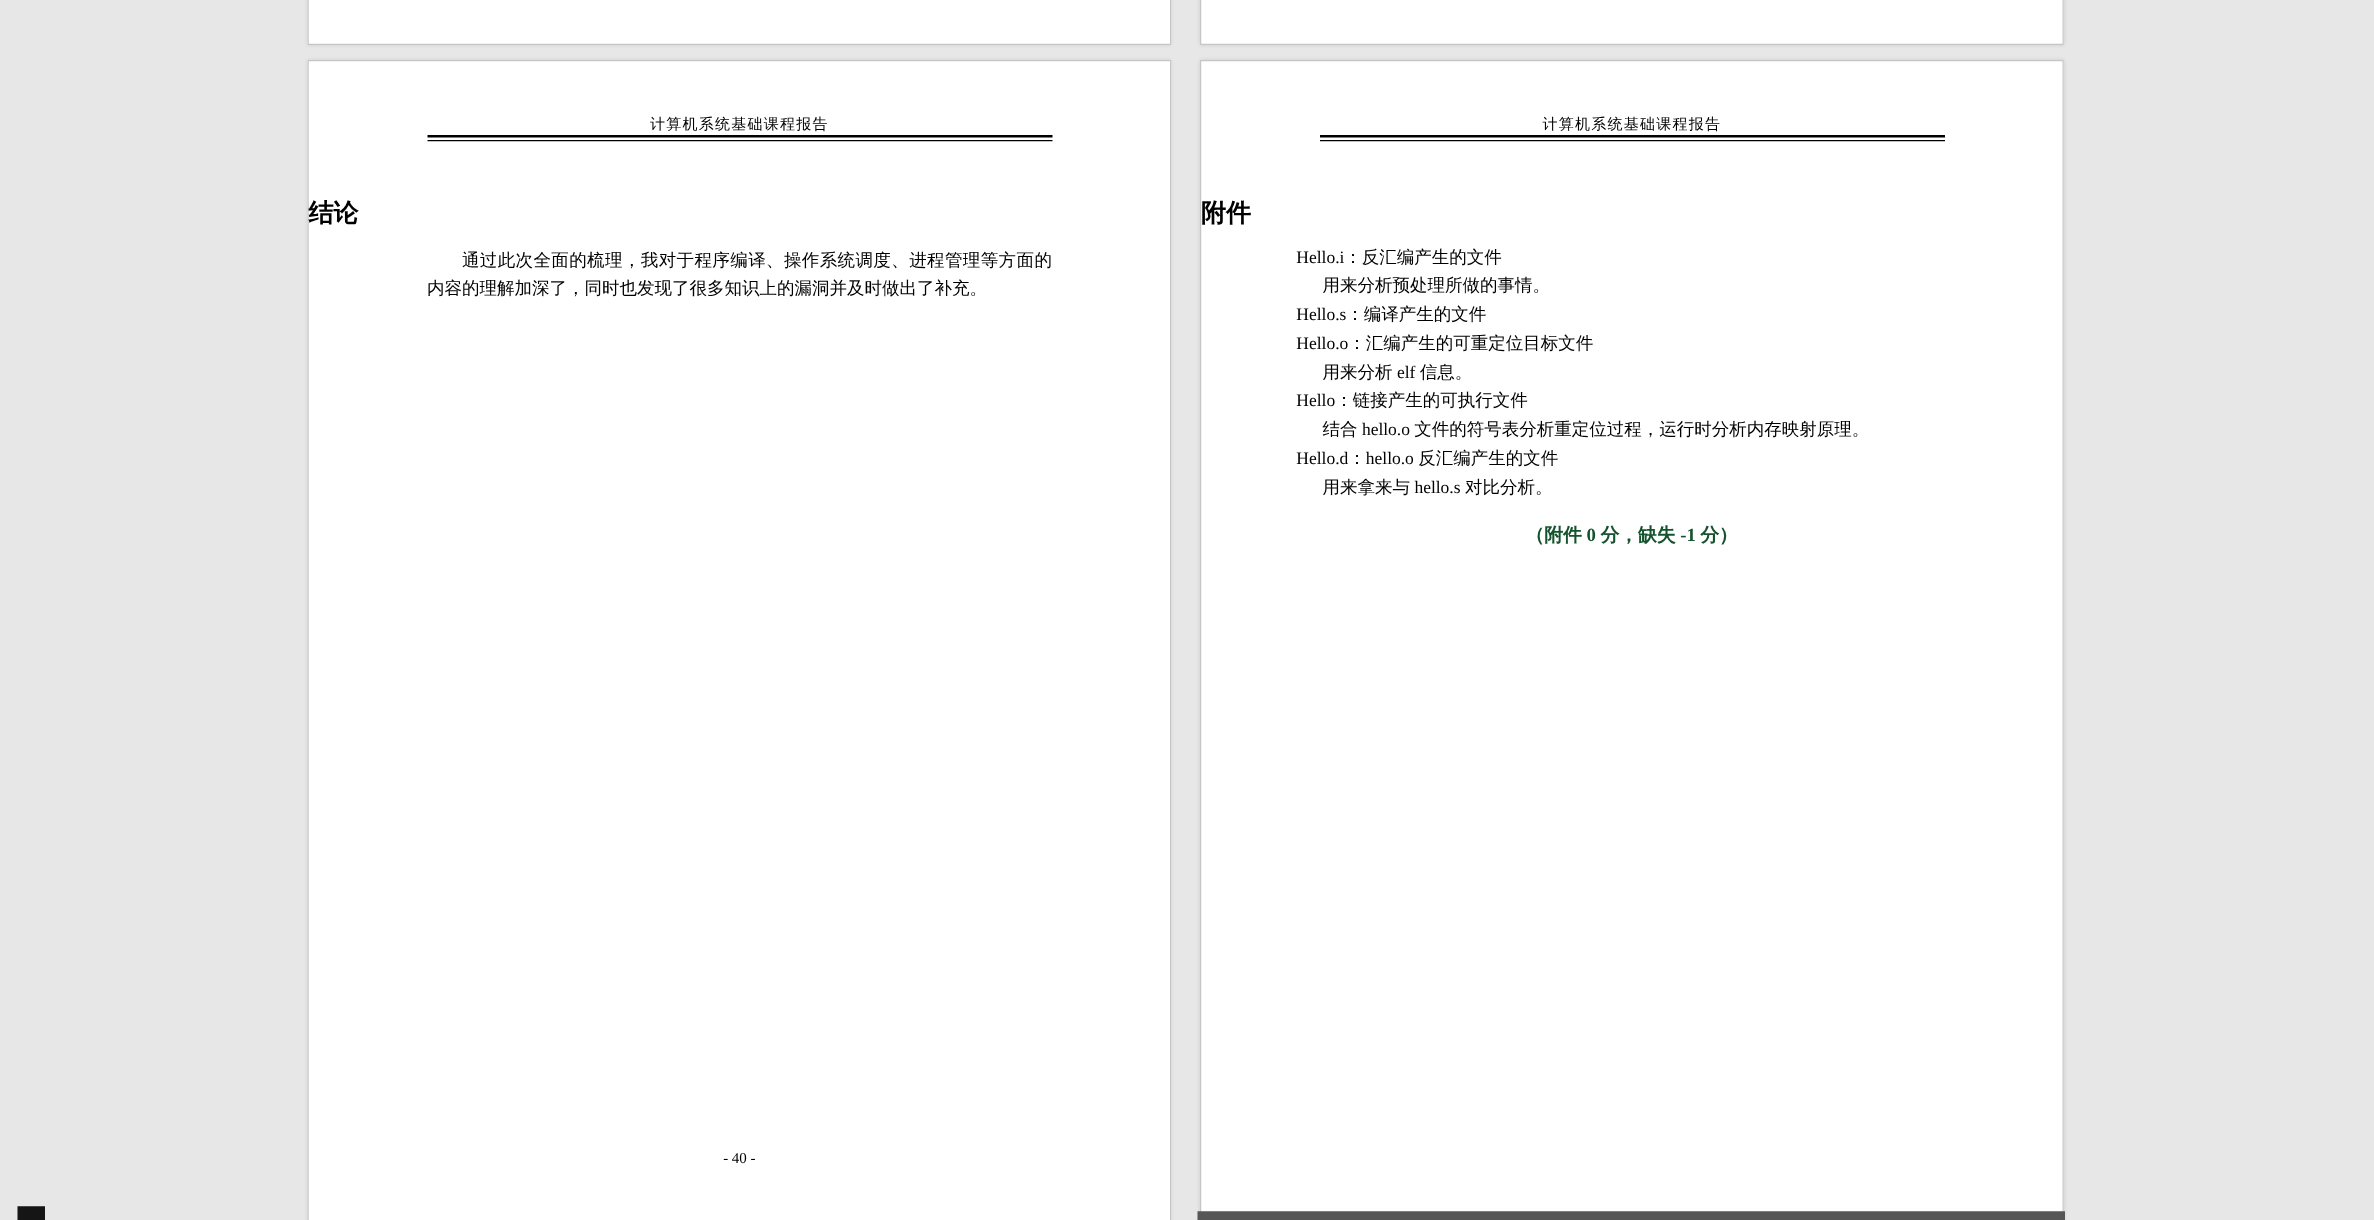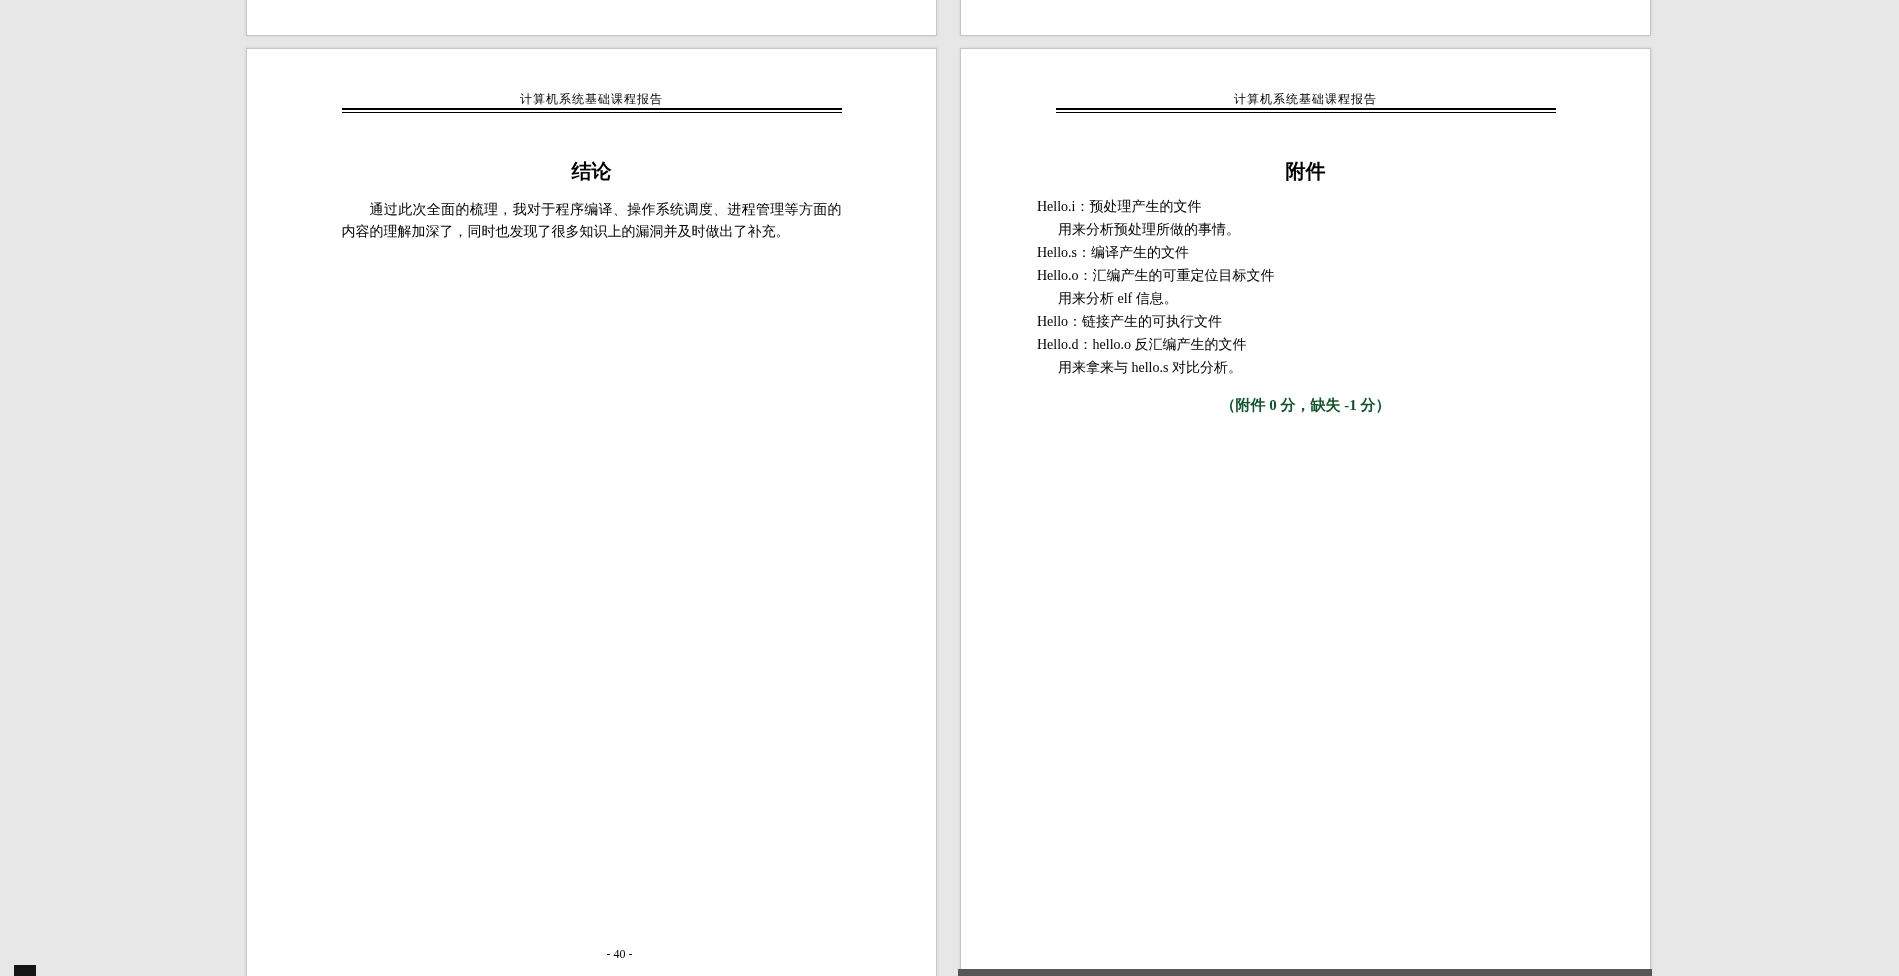--- a/index.html
+++ b/index.html
@@ -48,21 +48,21 @@
   }
   .doc-header-rule {
     width: 500px;
     margin: 2px auto 0 auto;
     height: 2px;
     border-top: 2px solid #000;
     border-bottom: 1px solid #000;
   }
   .doc-title {
     margin-top: 46px;
-    text-align: center;
+    text-align: left;
     font-size: 20px;
     line-height: 24px;
     font-weight: bold;
     font-family: "Liberation Sans", "DejaVu Sans", sans-serif;
   }
   .conclusion-body {
     width: 500px;
     margin: 16px auto 0 auto;
     font-size: 14px;
     line-height: 22px;
@@ -81,26 +81,25 @@
   .attachment-item-name { white-space: nowrap; }
   .attachment-item-desc { padding-left: 1.5em; white-space: nowrap; }
   .grade-note {
     margin-top: 17px;
     text-align: center;
     font-size: 15px;
     font-weight: bold;
   }
   .page-number {
     position: absolute;
-    top: 898px;
+    top: 870px;
     left: 0;
     width: 100%;
     text-align: center;
     font-size: 12px;
-    margin-left: 28px;
   }
   .artifact-bottom-left {
     position: absolute;
     left: 14px;
     top: 965px;
     width: 22px;
     height: 11px;
     background: #151515;
   }
   .artifact-bottom-right {
@@ -137,29 +136,30 @@
 
   <div class="page page-main page-right">
     <div class="doc-header">
       <div class="doc-header-text">计算机系统基础课程报告</div>
       <div class="doc-header-rule"></div>
     </div>
 
     <div class="doc-title">附件</div>
 
     <div class="attachment-list">
-      <div class="attachment-item-name">Hello.i：预处理产生的文件</div>
+      <div class="attachment-item-name">Hello.i：反汇编产生的文件</div>
       <div class="attachment-item-desc">用来分析预处理所做的事情。</div>
 
       <div class="attachment-item-name">Hello.s：编译产生的文件</div>
 
       <div class="attachment-item-name">Hello.o：汇编产生的可重定位目标文件</div>
       <div class="attachment-item-desc">用来分析 elf 信息。</div>
 
       <div class="attachment-item-name">Hello：链接产生的可执行文件</div>
+      <div class="attachment-item-desc">结合 hello.o 文件的符号表分析重定位过程，运行时分析内存映射原理。</div>
 
       <div class="attachment-item-name">Hello.d：hello.o 反汇编产生的文件</div>
       <div class="attachment-item-desc">用来拿来与 hello.s 对比分析。</div>
     </div>
 
     <div class="grade-note" style="color: #14532d;">（附件 0 分，缺失 -1 分）</div>
 
   </div>
 
   <div class="artifact-bottom-left"></div>

